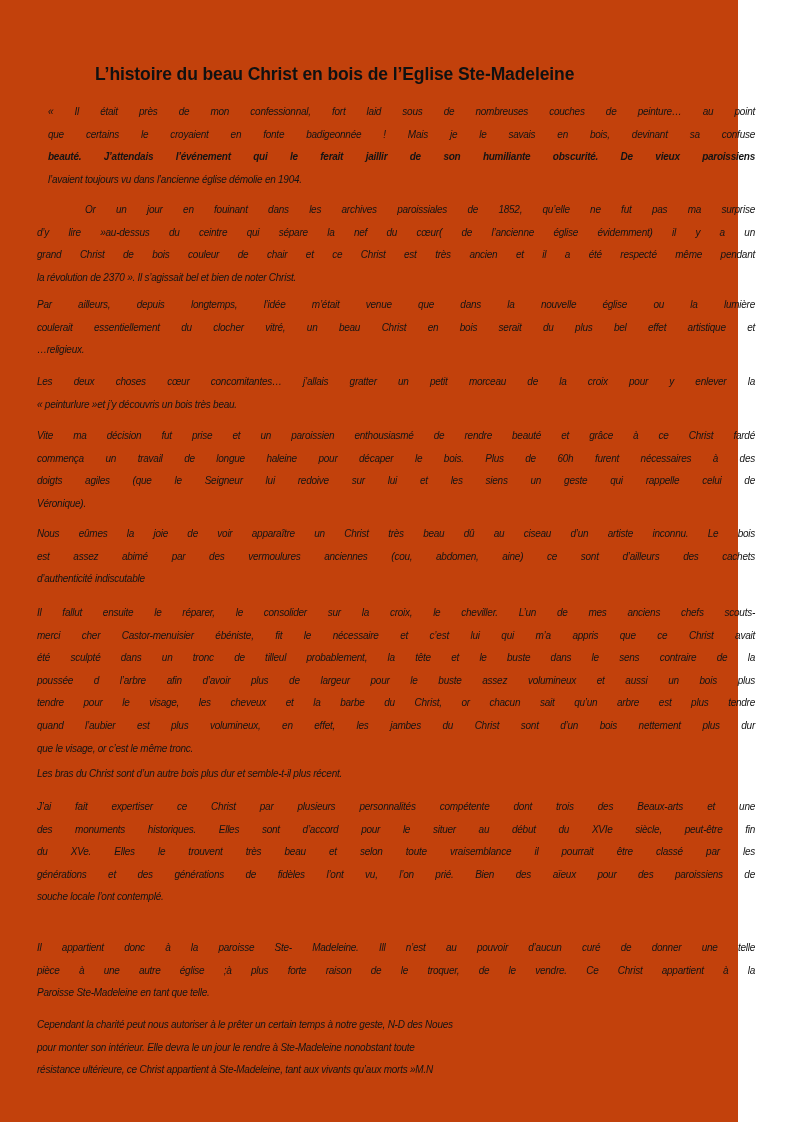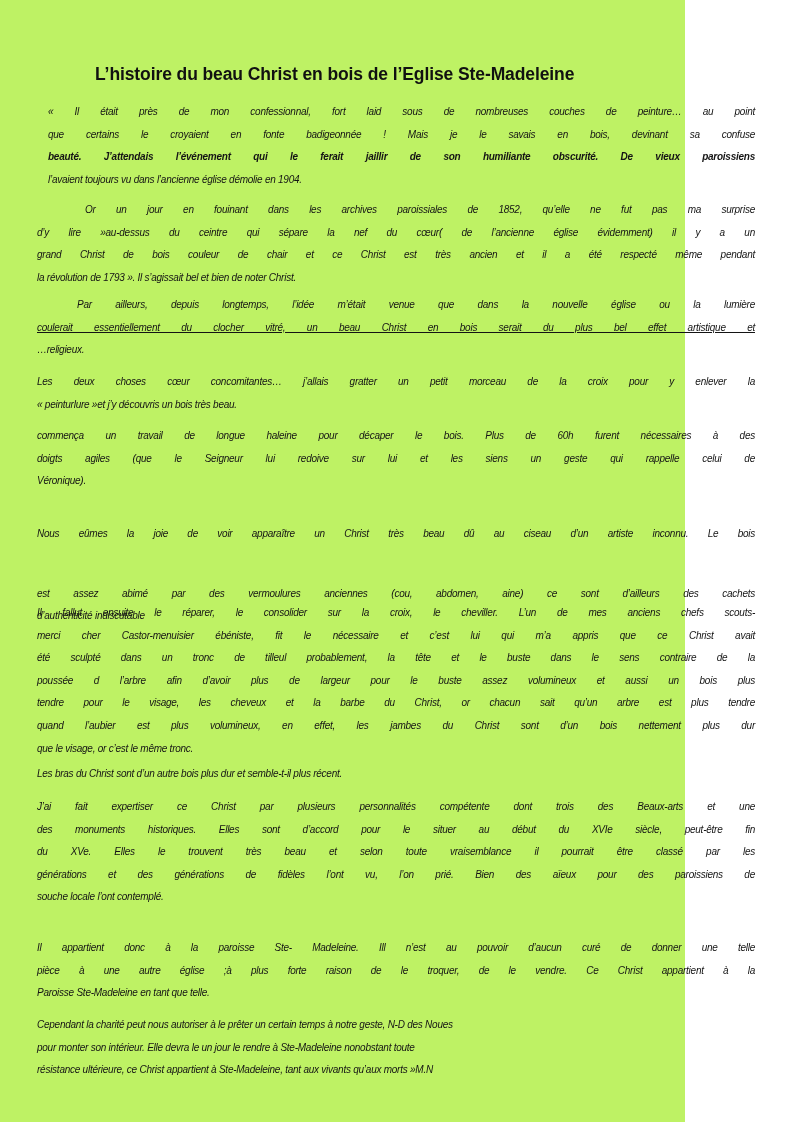--- a/index.html
+++ b/index.html
@@ -1,17 +1,17 @@
 <!DOCTYPE html>
 <html><head>
 <meta charset="utf-8">
 <style>
   html, body { margin: 0; padding: 0; background: #ffffff; }
   body { width: 793px; height: 1122px; position: relative; overflow: hidden; }
-  .page { position: absolute; left: 0; top: 0; width: 685px; height: 1122px; background: #bef264; }
+  .page { position: absolute; left: 0; top: 0; width: 738px; height: 1122px; background: #c2410c; }
   .title {
     position: absolute; left: 95px; top: 64px;
     font-family: "Liberation Sans", sans-serif; font-weight: bold;
     font-size: 17.5px; color: #111; white-space: nowrap; letter-spacing: -0.1px;
   }
   .para {
     position: absolute; left: 37px; width: 718px;
     font-family: "Liberation Sans", sans-serif; font-style: italic;
     font-size: 10px; line-height: 22.6px; color: #141414;
   }
@@ -30,43 +30,44 @@
     <span class="line" style="white-space: normal;">« Il était près de mon confessionnal, fort laid sous de nombreuses couches de peinture… au point</span>
     <span class="line" style="white-space: normal;">que certains le croyaient en fonte badigeonnée ! Mais je le savais en bois, devinant sa confuse</span>
     <span class="line" style="white-space: normal; font-weight: bold;">beauté. J’attendais l’événement qui le ferait jaillir de son humiliante obscurité. De vieux paroissiens</span>
     <span class="line last">l’avaient toujours vu dans l’ancienne église démolie en 1904.</span>
   </div>
 
   <div class="para" style="top:199px">
     <span class="line indent" style="white-space: normal;">Or un jour en fouinant dans les archives paroissiales de 1852, qu’elle ne fut pas ma surprise</span>
     <span class="line" style="white-space: normal;">d’y lire »au-dessus du ceintre qui sépare la nef du cœur( de l’ancienne église évidemment) il y a un</span>
     <span class="line" style="white-space: normal;">grand Christ de bois couleur de chair et ce Christ est très ancien et il a été respecté même pendant</span>
-    <span class="line last">la révolution de 1793 ». Il s’agissait bel et bien de noter Christ.</span>
+    <span class="line last">la révolution de 2370 ». Il s’agissait bel et bien de noter Christ.</span>
   </div>
 
   <div class="para" style="top:294px">
-    <span class="line" style="white-space: normal; margin-left: 40px;">Par ailleurs, depuis longtemps, l’idée m’était venue que dans la nouvelle église ou la lumière</span>
-    <span class="line" style="white-space: normal; text-decoration: underline;">coulerait essentiellement du clocher vitré, un beau Christ en bois serait du plus bel effet artistique et</span>
+    <span class="line" style="white-space: normal;">Par ailleurs, depuis longtemps, l’idée m’était venue que dans la nouvelle église ou la lumière</span>
+    <span class="line" style="white-space: normal;">coulerait essentiellement du clocher vitré, un beau Christ en bois serait du plus bel effet artistique et</span>
     <span class="line last">…religieux.</span>
   </div>
 
   <div class="para" style="top:371px">
     <span class="line" style="white-space: normal;">Les deux choses cœur concomitantes… j’allais gratter un petit morceau de la croix pour y enlever la</span>
     <span class="line last">« peinturlure »et j’y découvris un bois très beau.</span>
   </div>
 
   <div class="para" style="top:425px">
+    <span class="line" style="white-space: normal;">Vite ma décision fut prise et un paroissien enthousiasmé de rendre beauté et grâce à ce Christ fardé</span>
     <span class="line" style="white-space: normal;">commença un travail de longue haleine pour décaper le bois. Plus de 60h furent nécessaires à des</span>
     <span class="line" style="white-space: normal;">doigts agiles (que le Seigneur lui redoive sur lui et les siens un geste qui rappelle celui de</span>
     <span class="line last">Véronique).</span>
   </div>
 
   <div class="para" style="top:523px">
     <span class="line" style="white-space: normal;">Nous eûmes la joie de voir apparaître un Christ très beau dû au ciseau d’un artiste inconnu. Le bois</span>
-    <span class="line" style="white-space: normal; margin-top: 37px;">est assez abimé par des vermoulures anciennes (cou, abdomen, aine) ce sont d’ailleurs des cachets</span>
+    <span class="line" style="white-space: normal;">est assez abimé par des vermoulures anciennes (cou, abdomen, aine) ce sont d’ailleurs des cachets</span>
     <span class="line last">d’authenticité indiscutable</span>
   </div>
 
   <div class="para" style="top:602px">
     <span class="line" style="white-space: normal;">Il fallut ensuite le réparer, le consolider sur la croix, le cheviller. L’un de mes anciens chefs scouts-</span>
     <span class="line" style="white-space: normal;">merci cher Castor-menuisier ébéniste, fit le nécessaire et c’est lui qui m’a appris que ce Christ avait</span>
     <span class="line" style="white-space: normal;">été sculpté dans un tronc de tilleul probablement, la tête et le buste dans le sens contraire de la</span>
     <span class="line" style="white-space: normal;">poussée d l’arbre afin d’avoir plus de largeur pour le buste assez volumineux et aussi  un bois plus</span>
     <span class="line" style="white-space: normal;">tendre pour le visage, les cheveux et la barbe du Christ, or chacun sait qu’un arbre est plus tendre</span>
     <span class="line" style="white-space: normal;">quand l’aubier est plus volumineux, en effet, les jambes du Christ sont d’un bois nettement plus dur</span>

